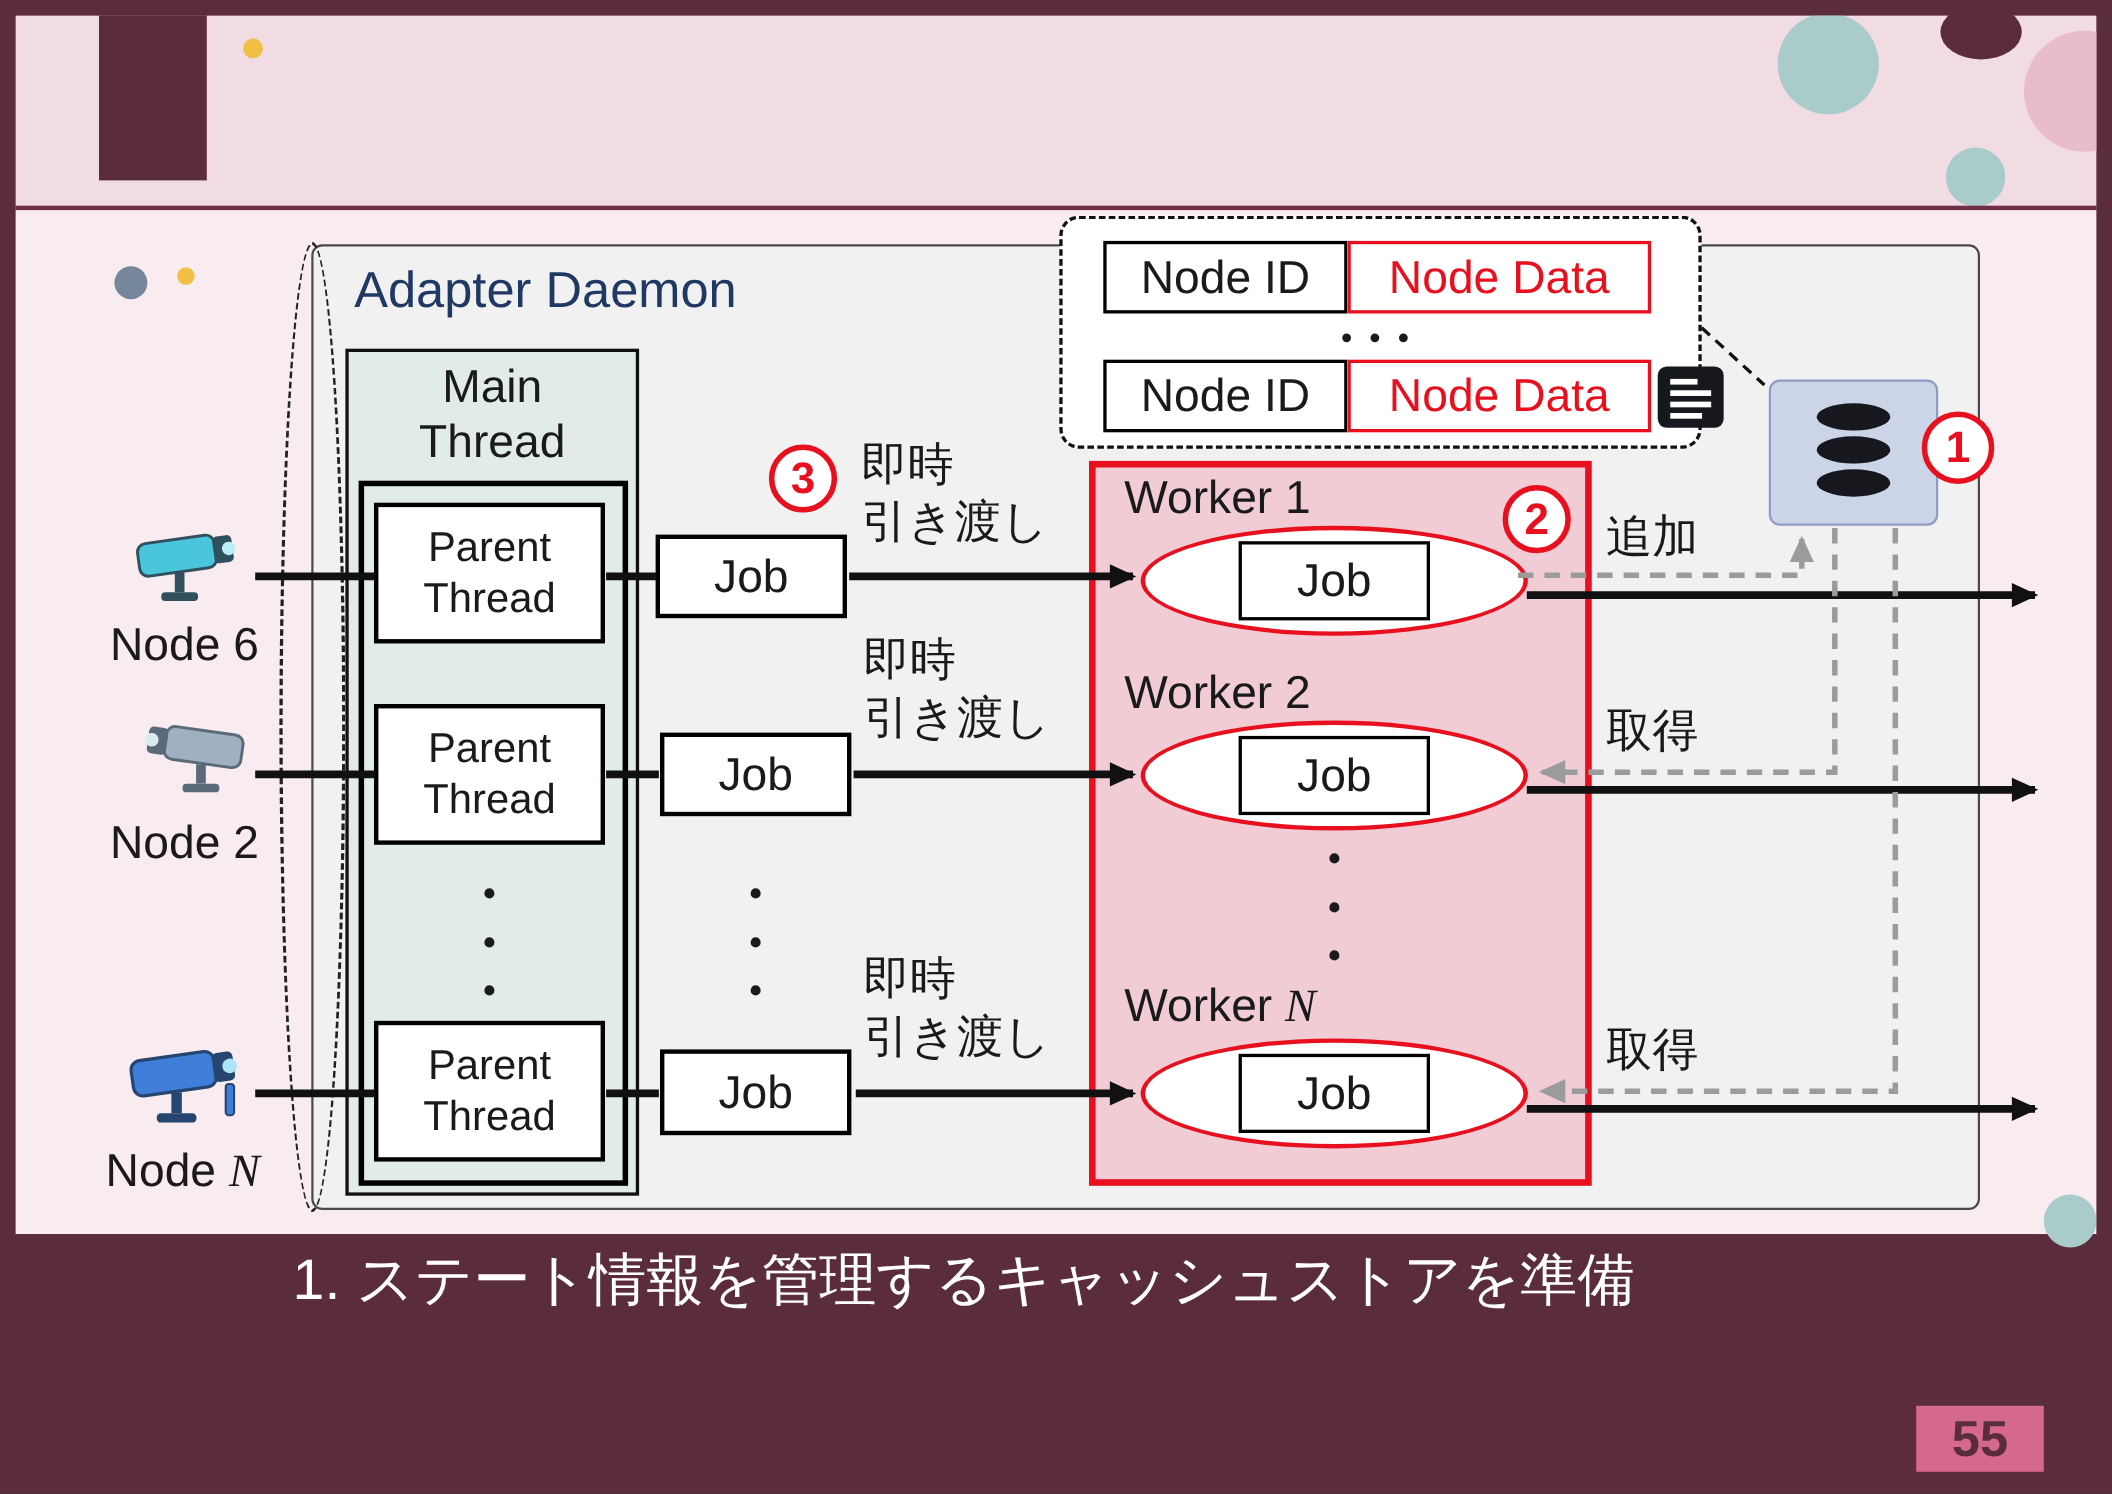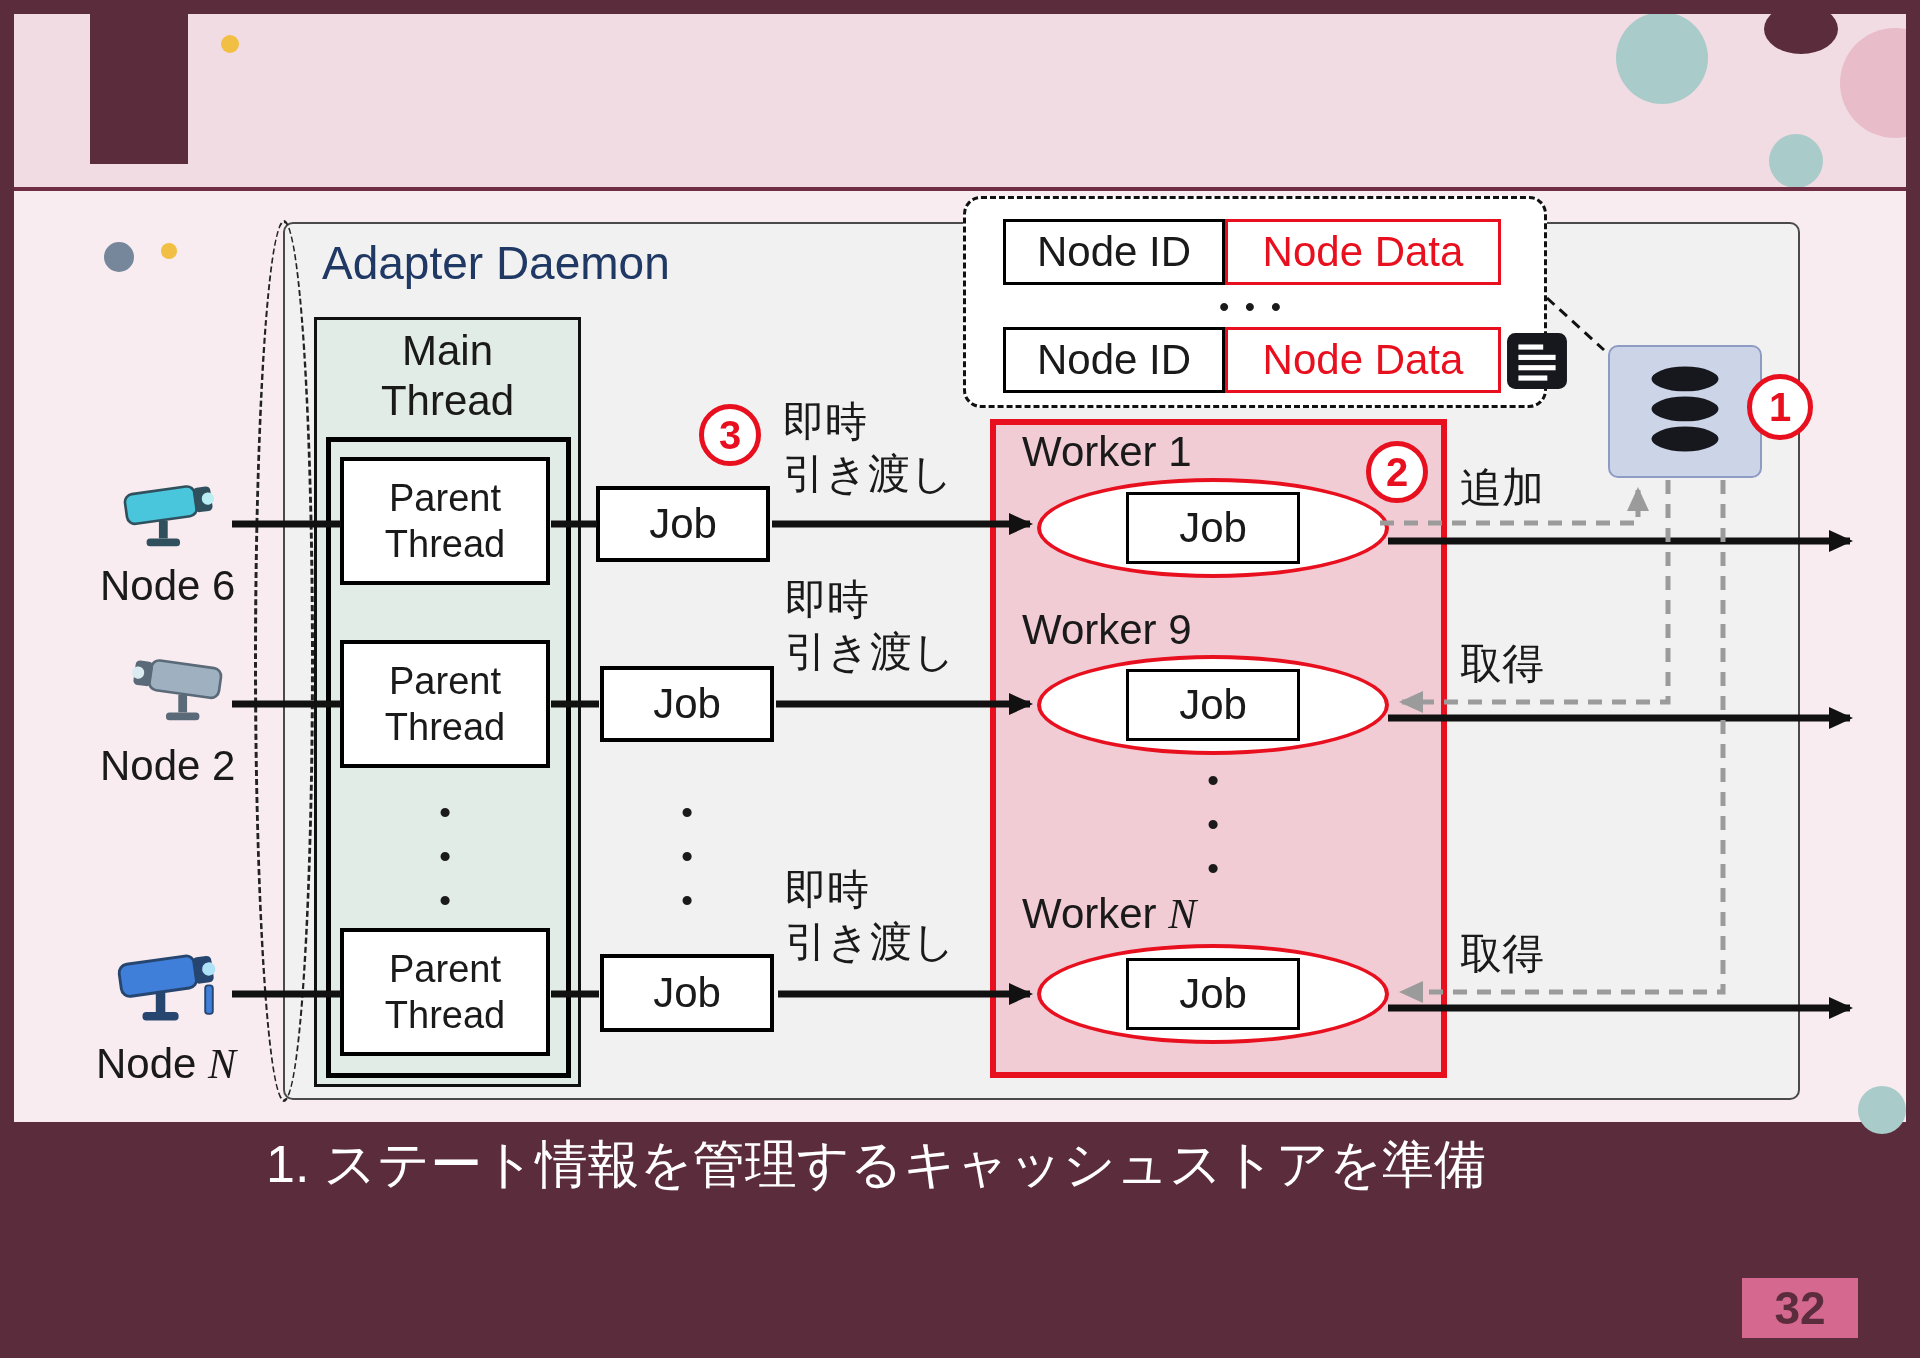--- a/index.html
+++ b/index.html
@@ -144,21 +144,21 @@
 引き渡し</div>
   <div class="abs jp" style="left:785px;top:864px">即時
 引き渡し</div>
 
   <div class="abs worker-panel"></div>
   <div class="abs wlabel" style="left:1022px;top:428px">Worker 1</div>
   <div class="abs wellipse" style="left:1037px;top:478px">
     <div class="job">Job</div>
   </div>
   <div class="abs badge" style="left:1366px;top:441px;width:62px;height:62px">2</div>
-  <div class="abs wlabel" style="left:1022px;top:606px">Worker 9</div>
+  <div class="abs wlabel" style="left:1022px;top:606px">Worker 2</div>
   <div class="abs wellipse" style="left:1037px;top:655px">
     <div class="job">Job</div>
   </div>
   <div class="abs center vdots pre" style="left:1037px;top:762px;width:352px;height:124px">•
 •
 •</div>
   <div class="abs wlabel" style="left:1022px;top:890px"><span>Worker </span><span class="nvar">N</span></div>
   <div class="abs wellipse" style="left:1037px;top:944px">
     <div class="job">Job</div>
   </div>
@@ -221,16 +221,16 @@
     <path d="M1380 523 L1638 523 L1638 490" fill="none" stroke="#9b9b9b" stroke-width="5" stroke-dasharray="14 10" marker-end="url(#mG)"></path>
     <path d="M1668 480 L1668 702 L1402 702" fill="none" stroke="#9b9b9b" stroke-width="5" stroke-dasharray="14 10" marker-end="url(#mG)"></path>
     <path d="M1723 480 L1723 992 L1402 992" fill="none" stroke="#9b9b9b" stroke-width="5" stroke-dasharray="14 10" marker-end="url(#mG)"></path>
 
     <path d="M1547 298 L1604 350" fill="none" stroke="#111" stroke-width="3" stroke-dasharray="10 7"></path>
   </svg>
 
   <div class="abs steps">
     <div class="step">1. ステート情報を管理するキャッシュストアを準備</div>
   </div>
-  <div class="abs page-badge">32</div>
+  <div class="abs page-badge">55</div>
 
   <div class="frame"></div>
 </div>
 
 </body></html>

